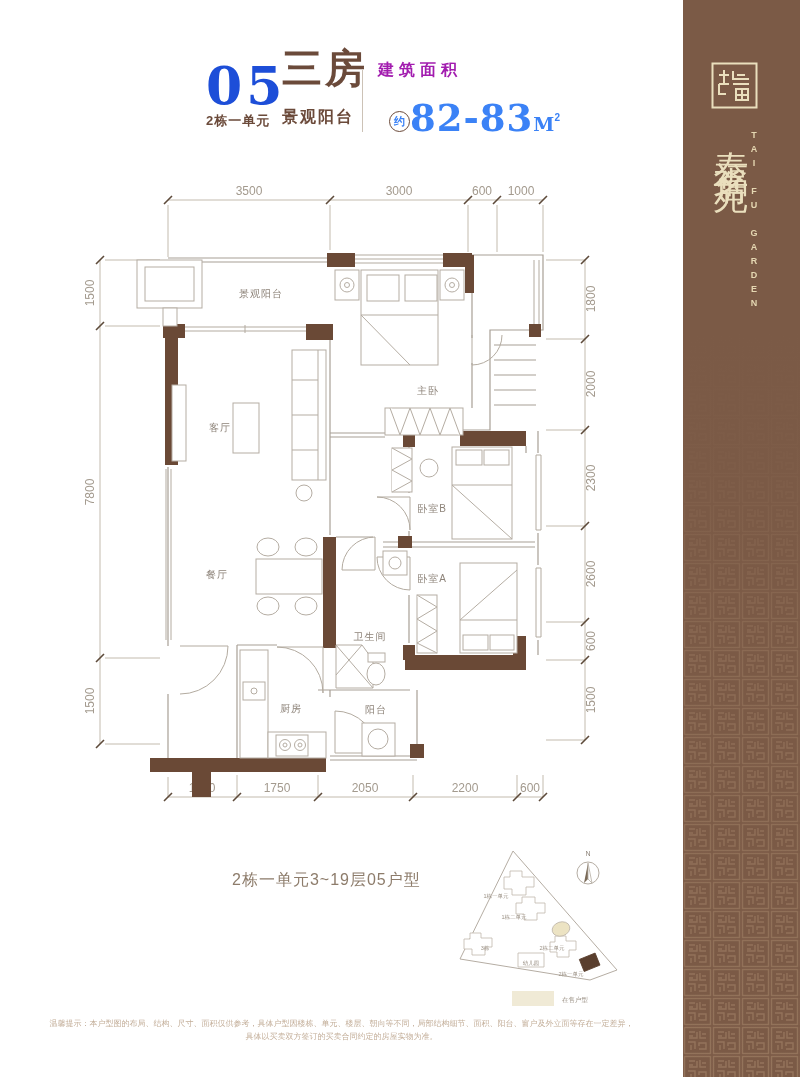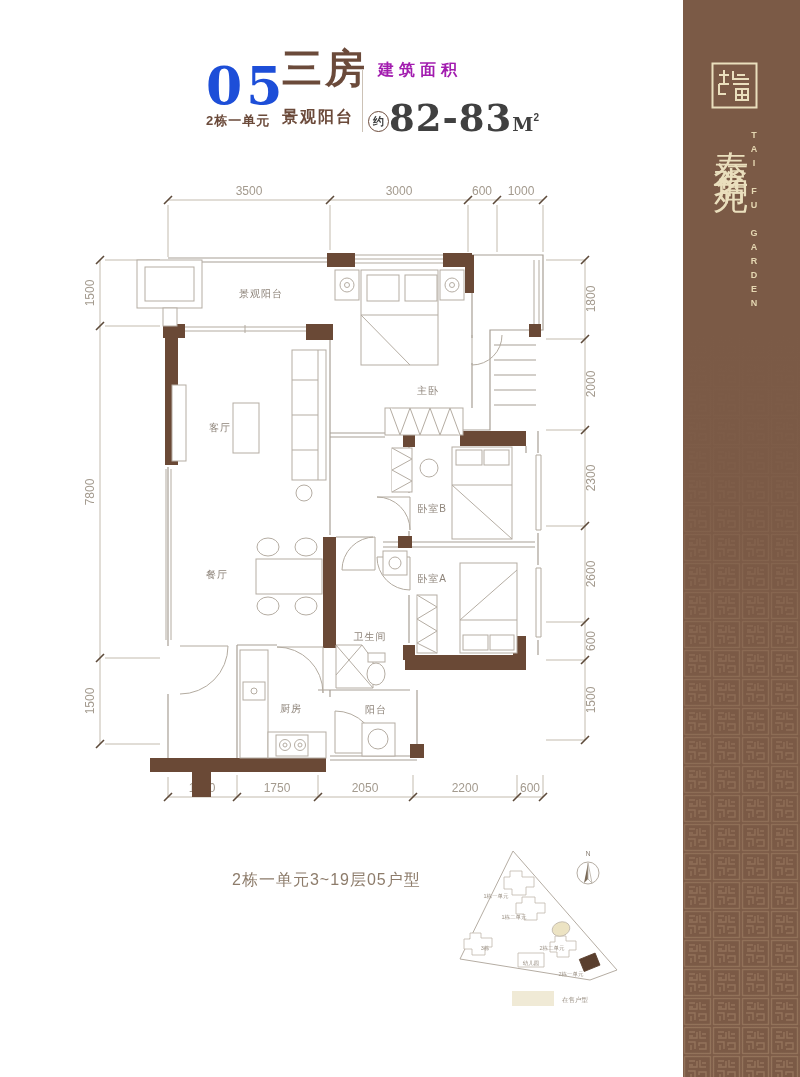--- a/index.html
+++ b/index.html
@@ -8,21 +8,21 @@
   .abs{position:absolute;}
   
   .unit-number{left:206px;top:60px;font-family:"DejaVu Serif","Liberation Serif",serif;
     font-weight:bold;font-size:52px;letter-spacing:4px;color:#1d4ed8;line-height:1;}
   .unit-block{left:206px;top:112px;font-size:13px;letter-spacing:1px;color:#6b4a3a;font-weight:bold;}
   .rooms-title{left:282px;top:48px;font-family:"DejaVu Serif","Liberation Serif",serif;
     font-weight:bold;font-size:40px;letter-spacing:3px;color:#6b4a3a;line-height:1;}
   .rooms-sub{left:282px;top:107px;font-size:16px;letter-spacing:2px;color:#6b4a3a;font-weight:bold;}
   .hdr-divider{left:362px;top:70px;width:1px;height:62px;background:#ccc2b6;}
   .area-label{left:378px;top:60px;font-size:16px;font-weight:bold;letter-spacing:5px;color:#a21caf;}
-  .area-row{left:368px;top:96px;color:#404040;white-space:nowrap;}
+  .area-row{left:389px;top:96px;color:#3b82f6;white-space:nowrap;}
   .area-approx{display:inline-block;width:19px;height:19px;border:1.5px solid #6b4a3a;border-radius:50%;
     font-size:11px;line-height:19px;text-align:center;vertical-align:6px;font-weight:bold;}
   .area-value{font-family:"DejaVu Serif","Liberation Serif",serif;font-weight:bold;font-size:37px;letter-spacing:1px;}
   .area-unit{font-family:"DejaVu Serif","Liberation Serif",serif;font-weight:bold;font-size:19px;}
   .area-sup{font-size:10px;vertical-align:10px;font-weight:bold;}
   
   .caption{left:232px;top:870px;font-size:16px;font-weight:normal;letter-spacing:1px;color:#8d7c6b;}
   .disclaimer{left:0;top:1017px;width:683px;text-align:center;font-size:8px;line-height:13px;color:#c3ae99;}
   
   .sidebar{left:683px;top:0;width:117px;height:1077px;background:#7b5a46;}
@@ -265,20 +265,22 @@
     <path d="M148,20 L144,40 L148,36 Z" fill="#7a6a58"></path>
     <path d="M148,20 L152,40 L148,36 Z" fill="none" stroke="#b5ada3" stroke-width="0.8"></path>
   </g>
   <g>
     <rect x="72" y="148" width="42" height="15" fill="#f0ead6"></rect>
     <text x="122" y="159" font-size="6.5" fill="#9b9185">在售户型</text>
   </g>
 </svg>
 
 <div class="abs disclaimer">
+  <div>温馨提示：本户型图的布局、结构、尺寸、面积仅供参考，具体户型因楼栋、单元、楼层、朝向等不同，局部结构细节、面积、阳台、窗户及外立面等存在一定差异，</div>
+  <div>具体以买卖双方签订的买卖合同约定的房屋实物为准。</div>
 </div>
 
 <div class="abs sidebar">
   <svg class="logo-svg" style="left:28px;top:62px;" width="47" height="47" viewBox="0 0 47 47">
     <g stroke="#eadfbd" stroke-width="2" fill="none">
       <rect x="1.5" y="1.5" width="44" height="44"></rect>
       <path d="M8,13 h10 M13,8 v14 M8,22 h10 M8,22 v10 h7"></path>
       <path d="M22,9 v8 h16 M26,13 h8 M22,22 h16 M25,27 h12 v11 h-12 z M31,27 v11 M25,33 h12"></path>
     </g>
   </svg>

